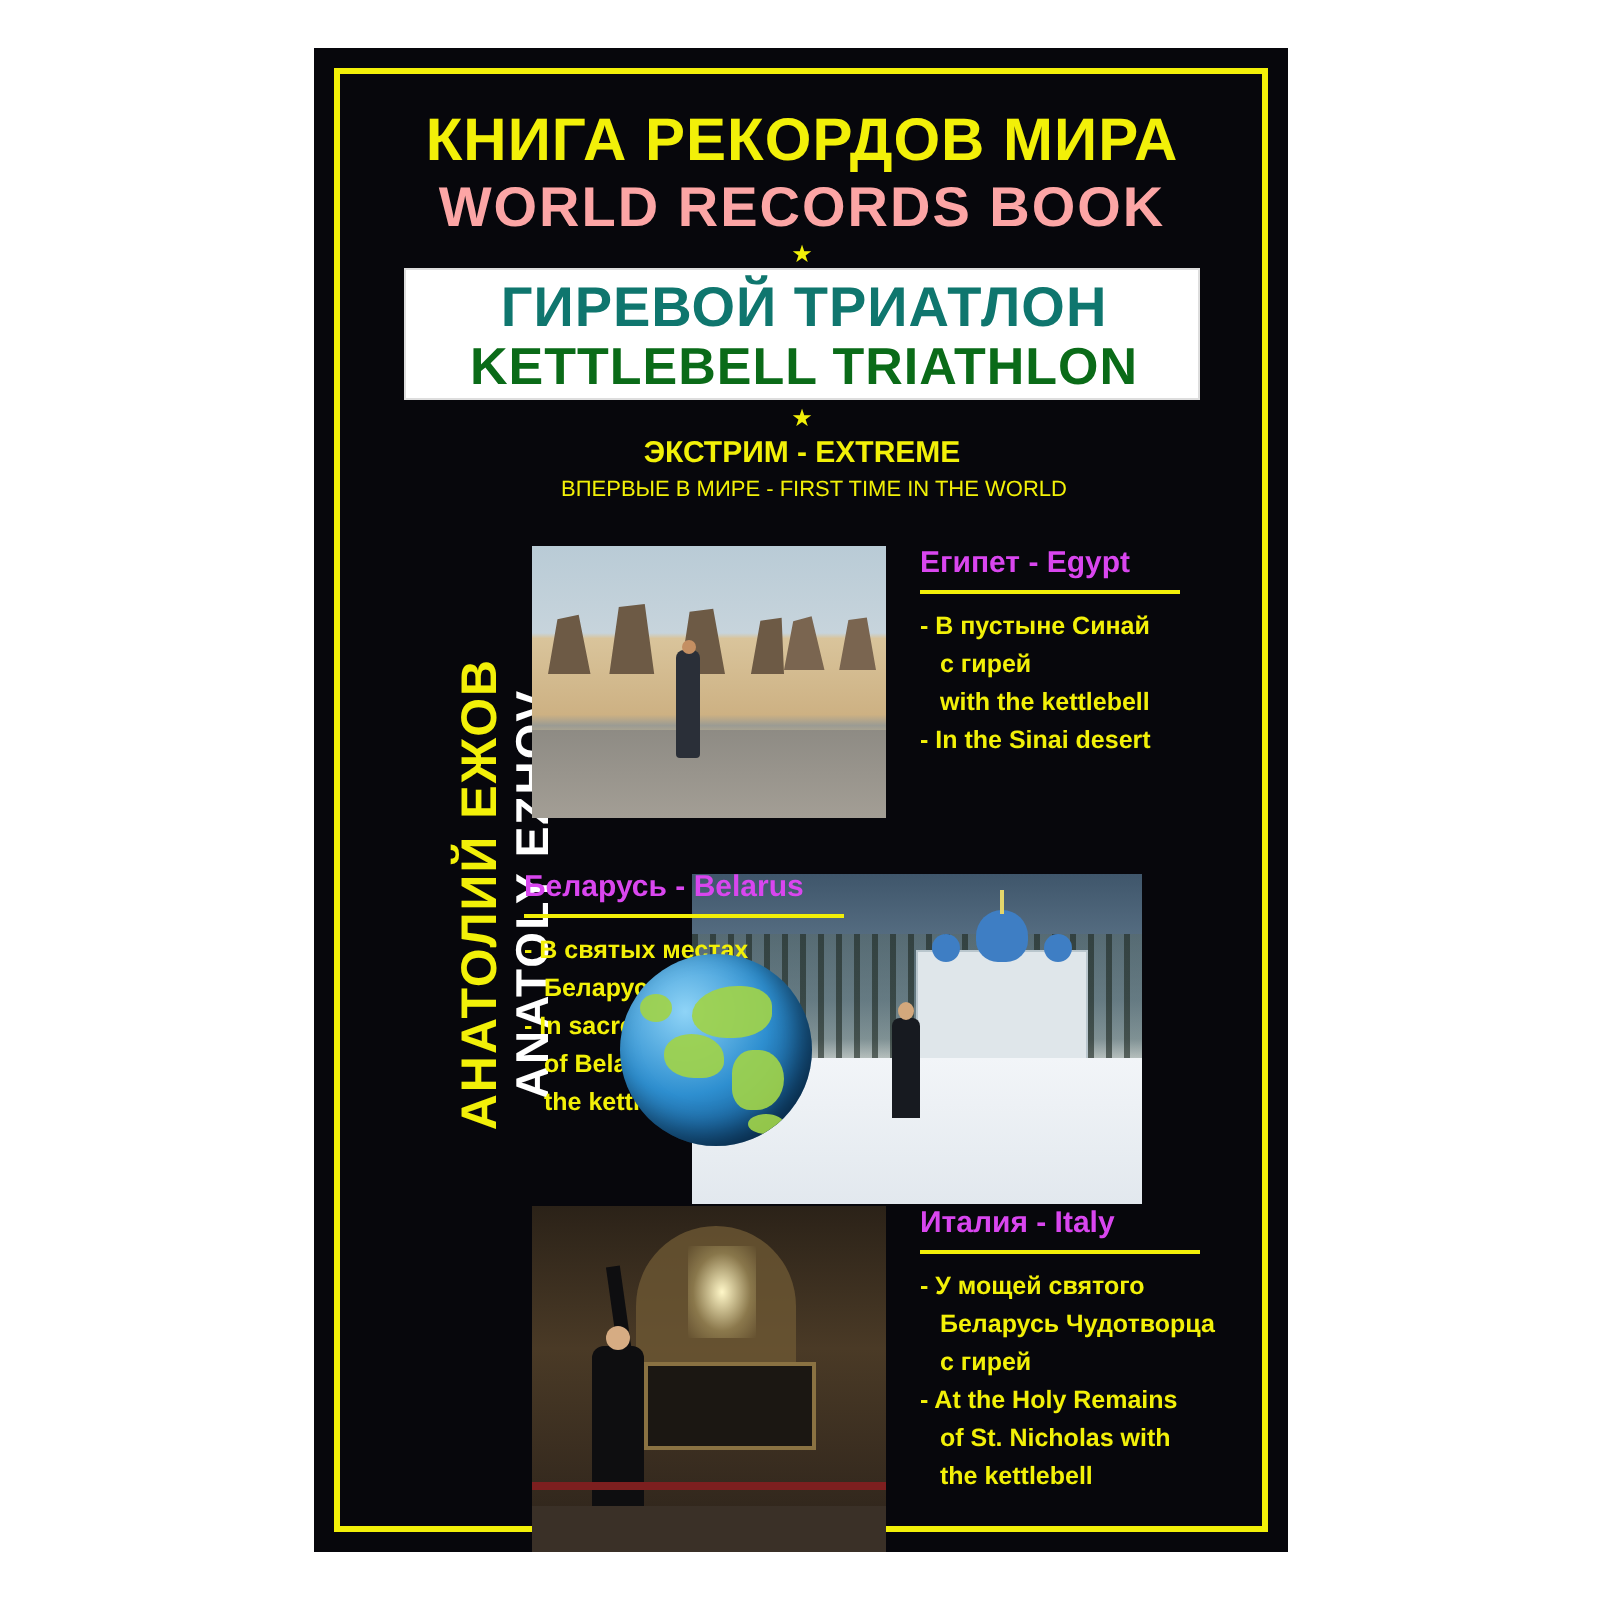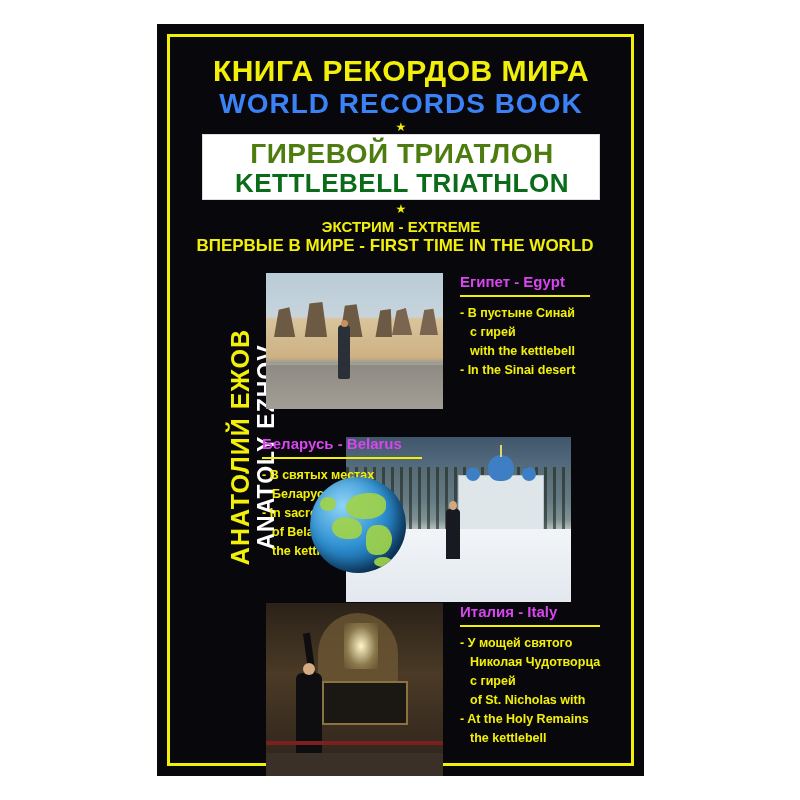--- a/index.html
+++ b/index.html
@@ -58,21 +58,21 @@
     font-size: 30px;
     letter-spacing: 0.5px;
     line-height: 32px;
   }
   .title-en {
     position: absolute;
     left: 38px;
     top: 52px;
     width: 386px;
     text-align: center;
-    color: #3b82f6;
+    color: #fca5a5;
     font-weight: bold;
     font-size: 28px;
     letter-spacing: 1px;
     line-height: 30px;
   }
   .star-top {
     position: absolute;
     left: 38px;
     top: 84px;
     width: 386px;
@@ -90,21 +90,21 @@
     background: #ffffff;
     border: 1px solid #dddddd;
     box-sizing: border-box;
   }
   .subtitle-ru {
     position: absolute;
     left: 0;
     top: 4px;
     width: 398px;
     text-align: center;
-    color: #4d7c0f;
+    color: #0f766e;
     font-weight: bold;
     font-size: 28px;
     line-height: 30px;
     letter-spacing: 0.5px;
   }
   .subtitle-en {
     position: absolute;
     left: 0;
     top: 34px;
     width: 398px;
@@ -131,27 +131,27 @@
     top: 181px;
     width: 406px;
     text-align: center;
     color: #f2f008;
     font-weight: bold;
     font-size: 15px;
     line-height: 17px;
   }
   .tagline2 {
     position: absolute;
-    left: 12px;
+    left: 24px;
     top: 200px;
     width: 426px;
     text-align: center;
     color: #f2f008;
-    font-weight: bold;
-    font-size: 17px;
+    font-weight: normal;
+    font-size: 11px;
     line-height: 17px;
   }
 
   
   .author {
     position: absolute;
     left: -78px;
     top: 380px;
     width: 330px;
     height: 60px;
@@ -538,22 +538,22 @@
         <div class="it-person"></div>
         <div class="it-head"></div>
         <div class="it-rope"></div>
         <div class="it-floor"></div>
       </div>
 
       <div class="cap cap-italy">
         <div class="cap-head">Италия - Italy</div>
         <div class="cap-rule"></div>
         <div class="cap-line">- У мощей святого</div>
-        <div class="cap-line indent">Николая Чудотворца</div>
+        <div class="cap-line indent">Беларусь Чудотворца</div>
         <div class="cap-line indent">с гирей</div>
+        <div class="cap-line">- At the Holy Remains</div>
         <div class="cap-line indent">of  St. Nicholas with</div>
-        <div class="cap-line">- At the Holy Remains</div>
         <div class="cap-line indent">the kettlebell</div>
       </div>
 
     </div>
   </div>
 </div>
 
 </body></html>

